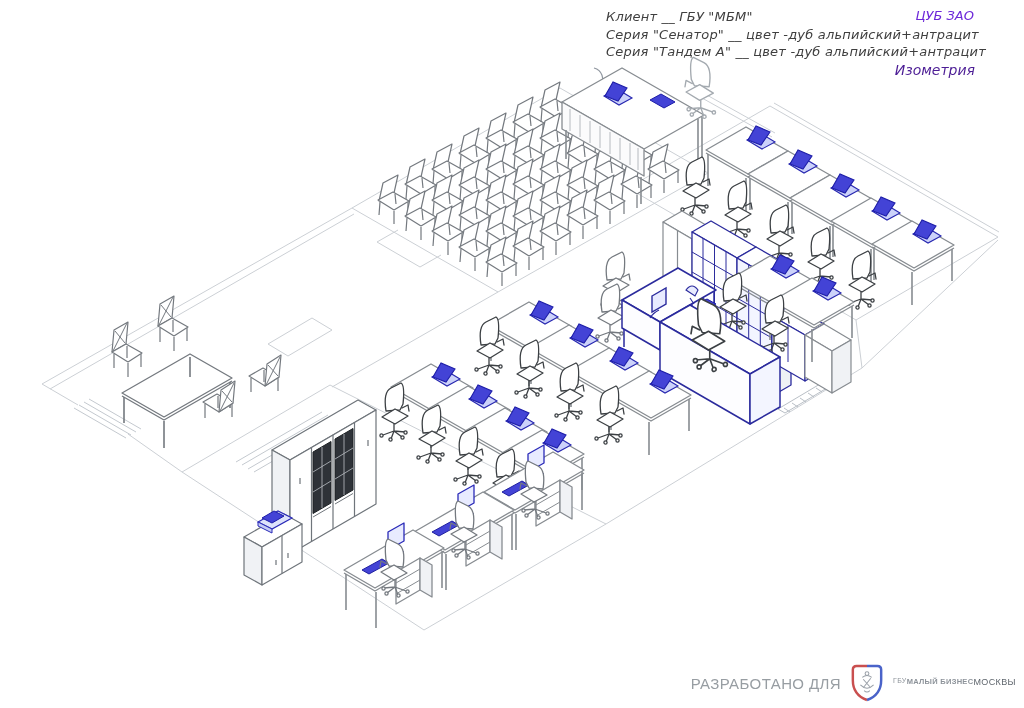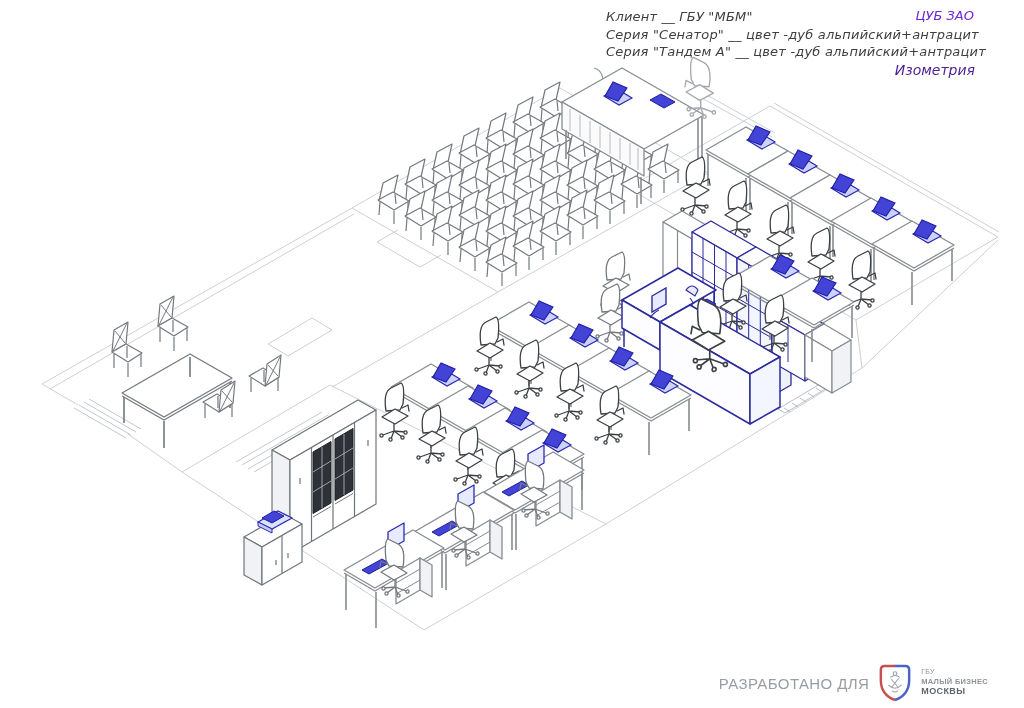--- a/index.html
+++ b/index.html
@@ -3,26 +3,26 @@
 <meta charset="utf-8">
 <style>
   html,body{margin:0;padding:0;background:#fff;}
   .page{position:relative;width:1024px;height:708px;background:#ffffff;overflow:hidden;
         font-family:"Liberation Sans",sans-serif;border-bottom:1px solid #e3e3e3;}
   .title-block{position:absolute;left:606px;top:8px;font:italic 13px/17.5px "DejaVu Sans",sans-serif;
         color:#3f3f3f;letter-spacing:.2px;white-space:nowrap;}
   .project-code{position:absolute;top:8px;right:50px;font:italic 13px "DejaVu Sans",sans-serif;color:#6d28d9;}
   .view-label{position:absolute;top:62px;right:49px;font:italic 14px "DejaVu Sans",sans-serif;color:#4c1d95;}
   .scene{position:absolute;left:0;top:0;}
-  .footer{position:absolute;right:36px;bottom:6px;display:flex;align-items:center;gap:9px;}
+  .footer{position:absolute;right:8px;bottom:6px;display:flex;align-items:center;gap:9px;}
   .dev-label{font-size:15px;color:#979da2;letter-spacing:.4px;}
-  .logo-text{display:flex;flex-direction:column;line-height:1.25;}
+  .logo-text{display:flex;flex-direction:row;line-height:1.25;}
   .lt1{font-size:7px;color:#8d939a;letter-spacing:.3px;}
   .lt2{font-size:7.5px;color:#8d939a;font-weight:bold;letter-spacing:.3px;}
-  .lt3{font-size:9px;color:#5f666d;font-weight:bold;letter-spacing:.4px;}
+  .lt3{font-size:9px;color:#5f666d;font-weight:normal;letter-spacing:.4px;}
   
   .c-dark{color:#3c4044}.c-mid{color:#74797f}.c-light{color:#a4aab0}
 </style>
 </head>
 <body>
 
 <div class="page">
 
 <svg class="scene" width="1024" height="708" viewBox="0 0 1024 708">
 <defs>

